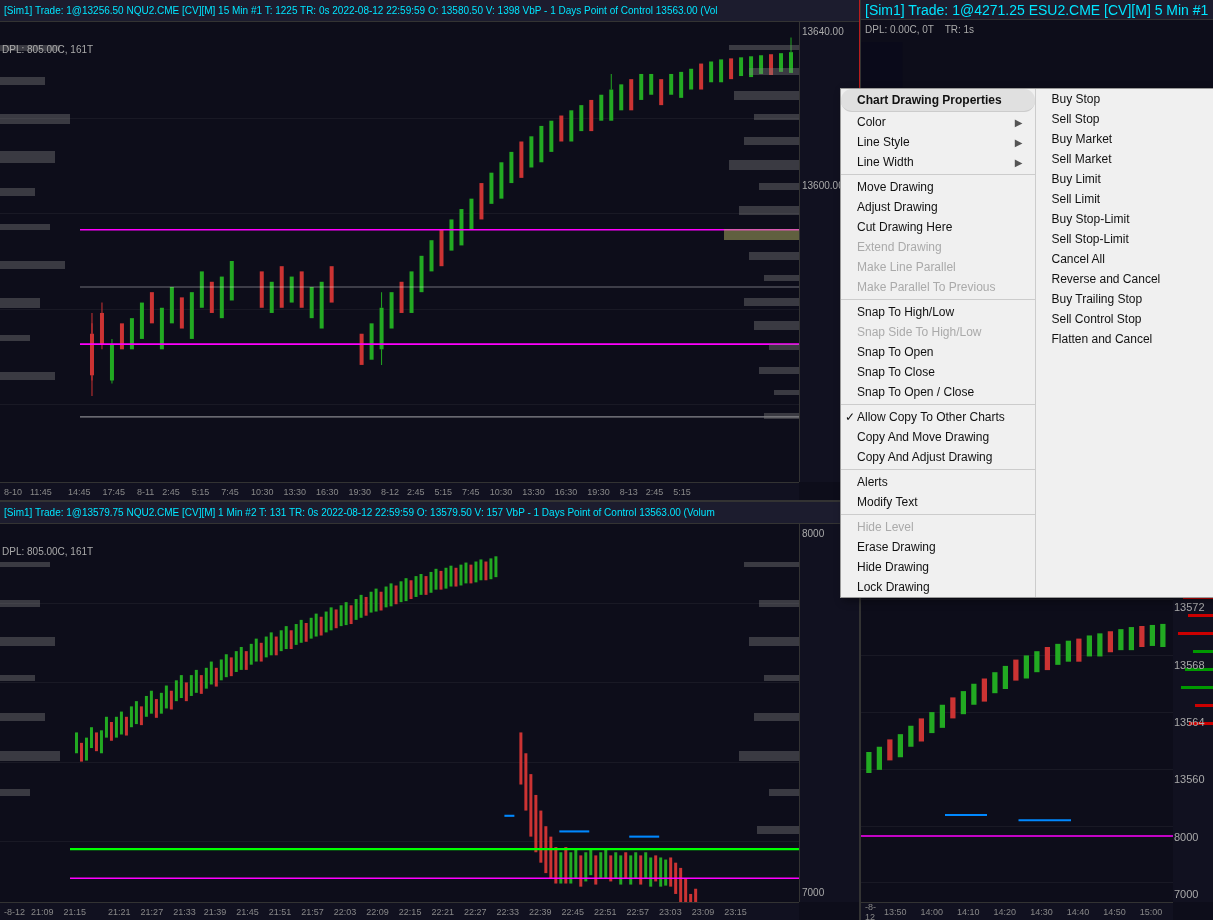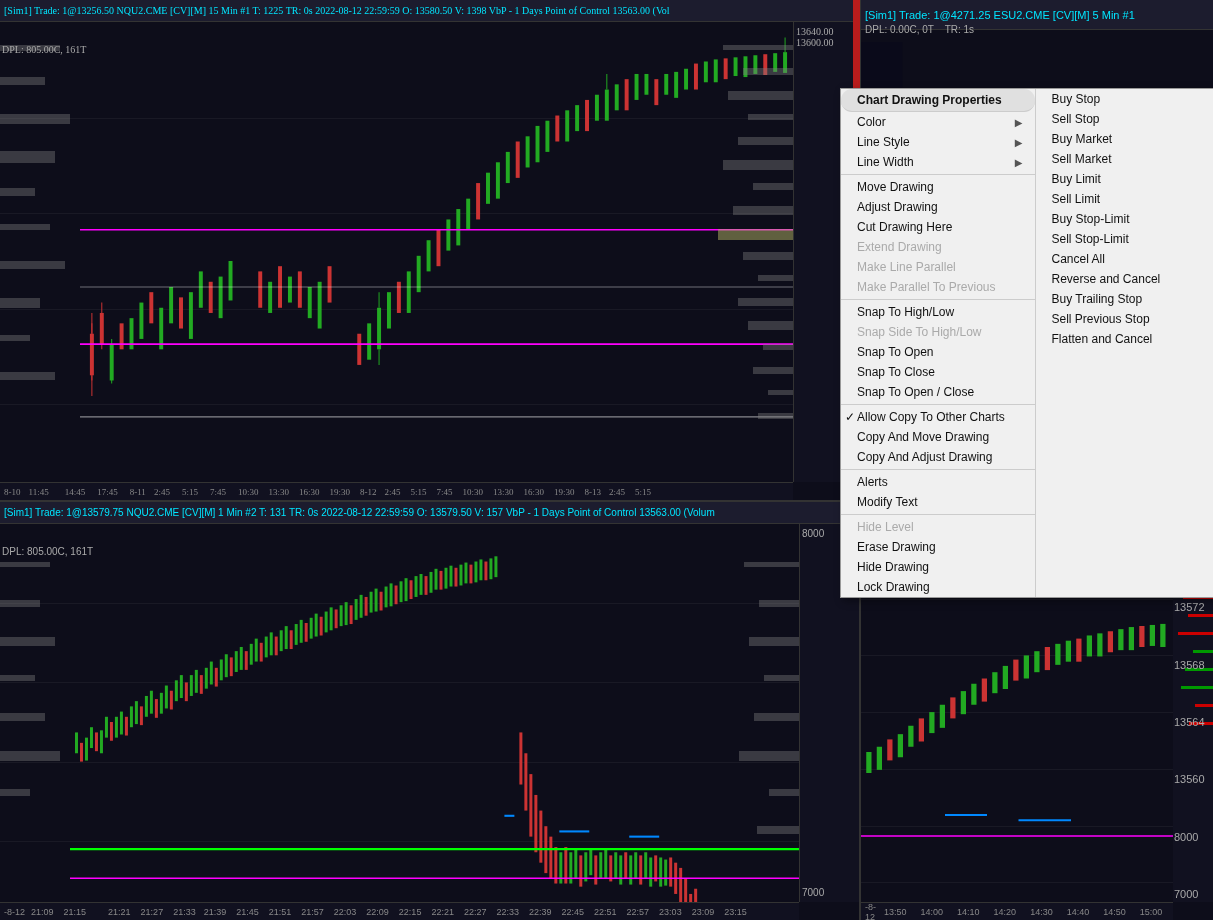--- a/index.html
+++ b/index.html
@@ -13,23 +13,22 @@
       position: relative;
     }
 
     
     .chart-area {
       position: absolute;
       top: 0; left: 0;
       width: 860px;
       height: 500px;
       background: #f9a8d4;
-      border-right: 7px solid #b91c1c;
+      border-right: 1px solid #b91c1c;
       overflow: hidden;
-      font-family: Liberation Serif, serif;
     }
 
     .chart-header {
       position: absolute;
       top: 0; left: 0; right: 0;
       height: 22px;
       background: #1c1c2e;
       color: #ccc;
       font-size: 10px;
       display: flex;
@@ -167,24 +166,24 @@
       gap: 4px;
       border-bottom: 1px solid #333;
       white-space: nowrap;
       overflow: hidden;
     }
 
     
     .right-header {
       position: absolute;
       top: 0; left: 0; right: 0;
-      height: 30px;
+      height: 20px;
       background: #1c1c2e;
       color: #ccc;
-      font-size: 11px;
+      font-size: 14px;
       display: flex;
       align-items: center;
       padding: 0 4px;
       gap: 4px;
       border-bottom: 1px solid #333;
       white-space: nowrap;
       overflow: hidden;
     }
 
     .right-header .cyan { color: #00e5ff; }
@@ -341,21 +340,21 @@
       <div class="grey-bar" style="top:50%;height:8px;width:50px;right:0;left:auto;"></div>
       <div class="grey-bar" style="top:55%;height:6px;width:35px;right:0;left:auto;"></div>
       <div class="grey-bar" style="top:60%;height:8px;width:55px;right:0;left:auto;"></div>
       <div class="grey-bar" style="top:65%;height:9px;width:45px;right:0;left:auto;"></div>
       <div class="grey-bar" style="top:70%;height:6px;width:30px;right:0;left:auto;"></div>
       <div class="grey-bar" style="top:75%;height:7px;width:40px;right:0;left:auto;"></div>
       <div class="grey-bar" style="top:80%;height:5px;width:25px;right:0;left:auto;"></div>
       <div class="grey-bar" style="top:85%;height:6px;width:35px;right:0;left:auto;"></div>
     </div>
 
-    <div style="position:absolute;right:0;top:0;width:60px;bottom:18px;background:#111120;border-left:1px solid #333;display:flex;flex-direction:column;padding:4px 2px;color:#aaa;font-size:10px;">
+    <div style="position:absolute;right:0;top:0;width:60px;bottom:18px;background:#111120;border-left:1px solid #333;display:flex;flex-direction:column;justify-content:space-between;padding:4px 2px;color:#aaa;font-size:10px;">
       <span>13640.00</span>
       <span>13600.00</span>
       <span></span>
       <span></span>
     </div>
 
     <div style="position:absolute;bottom:0;left:0;right:60px;height:18px;background:#111120;border-top:1px solid #333;display:flex;align-items:center;color:#888;font-size:9px;padding:0 4px;gap:0;overflow:hidden;">
       <span style="margin-right:8px;">8-10</span>
       <span style="margin-right:16px;">11:45</span>
       <span style="margin-right:12px;">14:45</span>
@@ -816,20 +815,20 @@
       <div class="ctx-item">
         <span>Cancel All</span>
       </div>
       <div class="ctx-item">
         <span>Reverse and Cancel</span>
       </div>
       <div class="ctx-item">
         <span>Buy Trailing Stop</span>
       </div>
       <div class="ctx-item">
-        <span>Sell Previous Stop</span>
+        <span>Sell Control Stop</span>
       </div>
       <div class="ctx-item">
         <span>Flatten and Cancel</span>
       </div>
     </div>
   </div>
 </div>
 
 </body></html>

